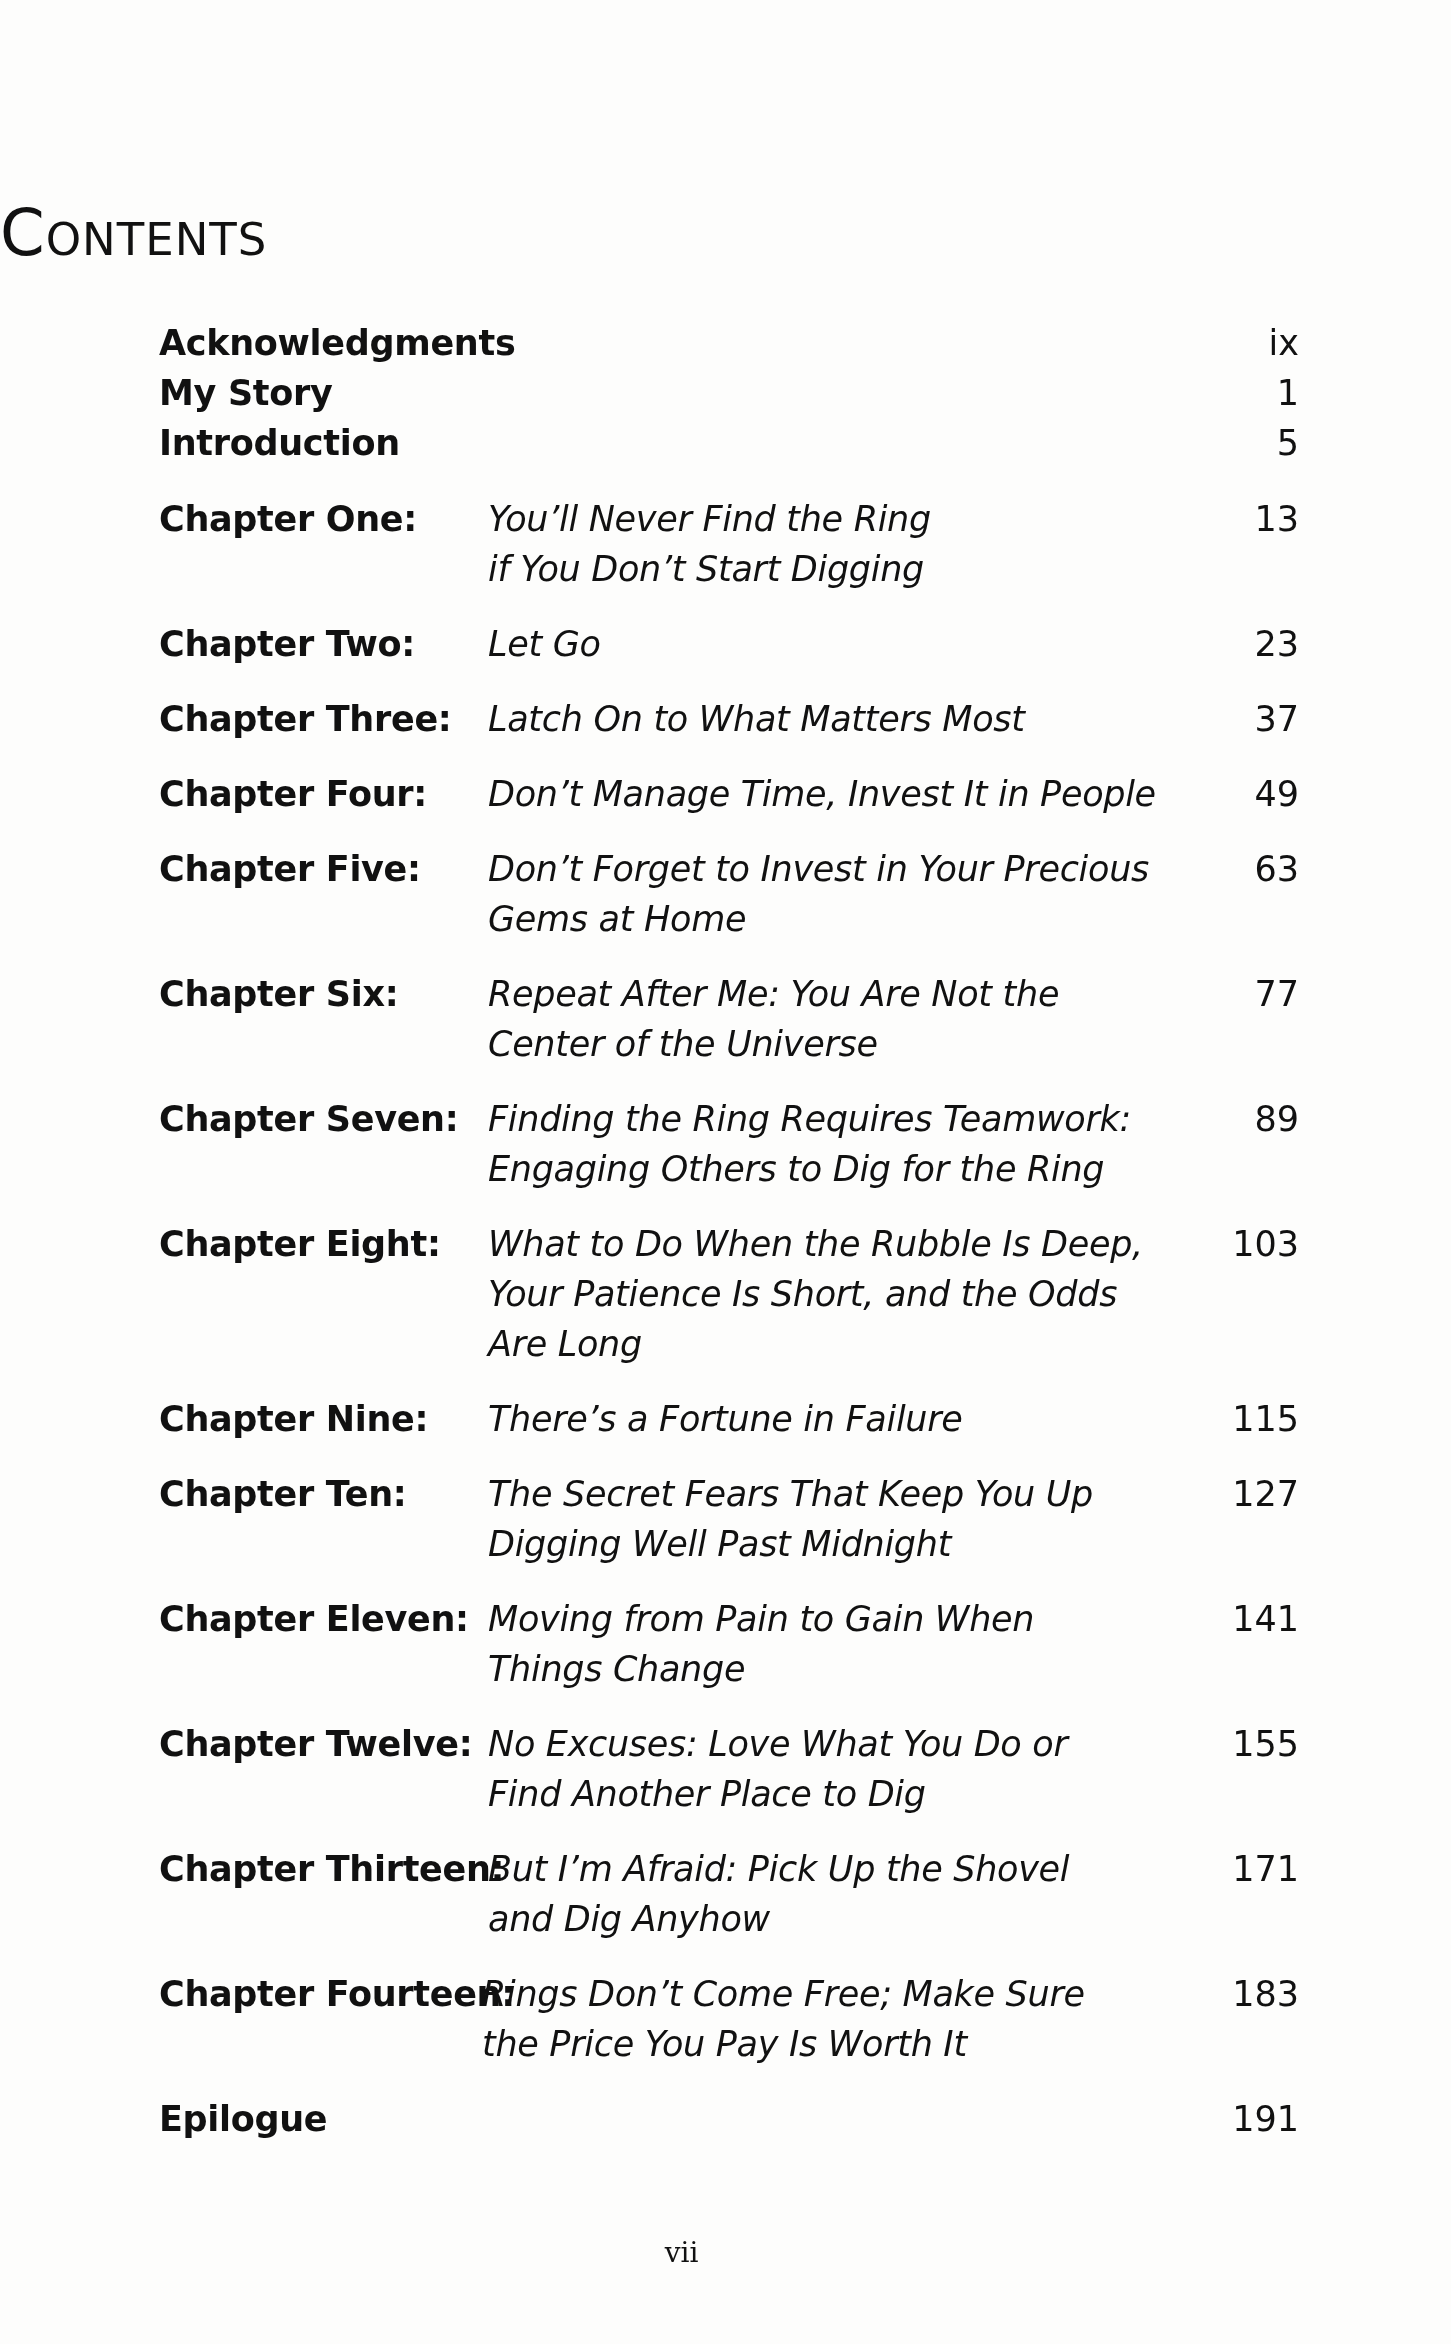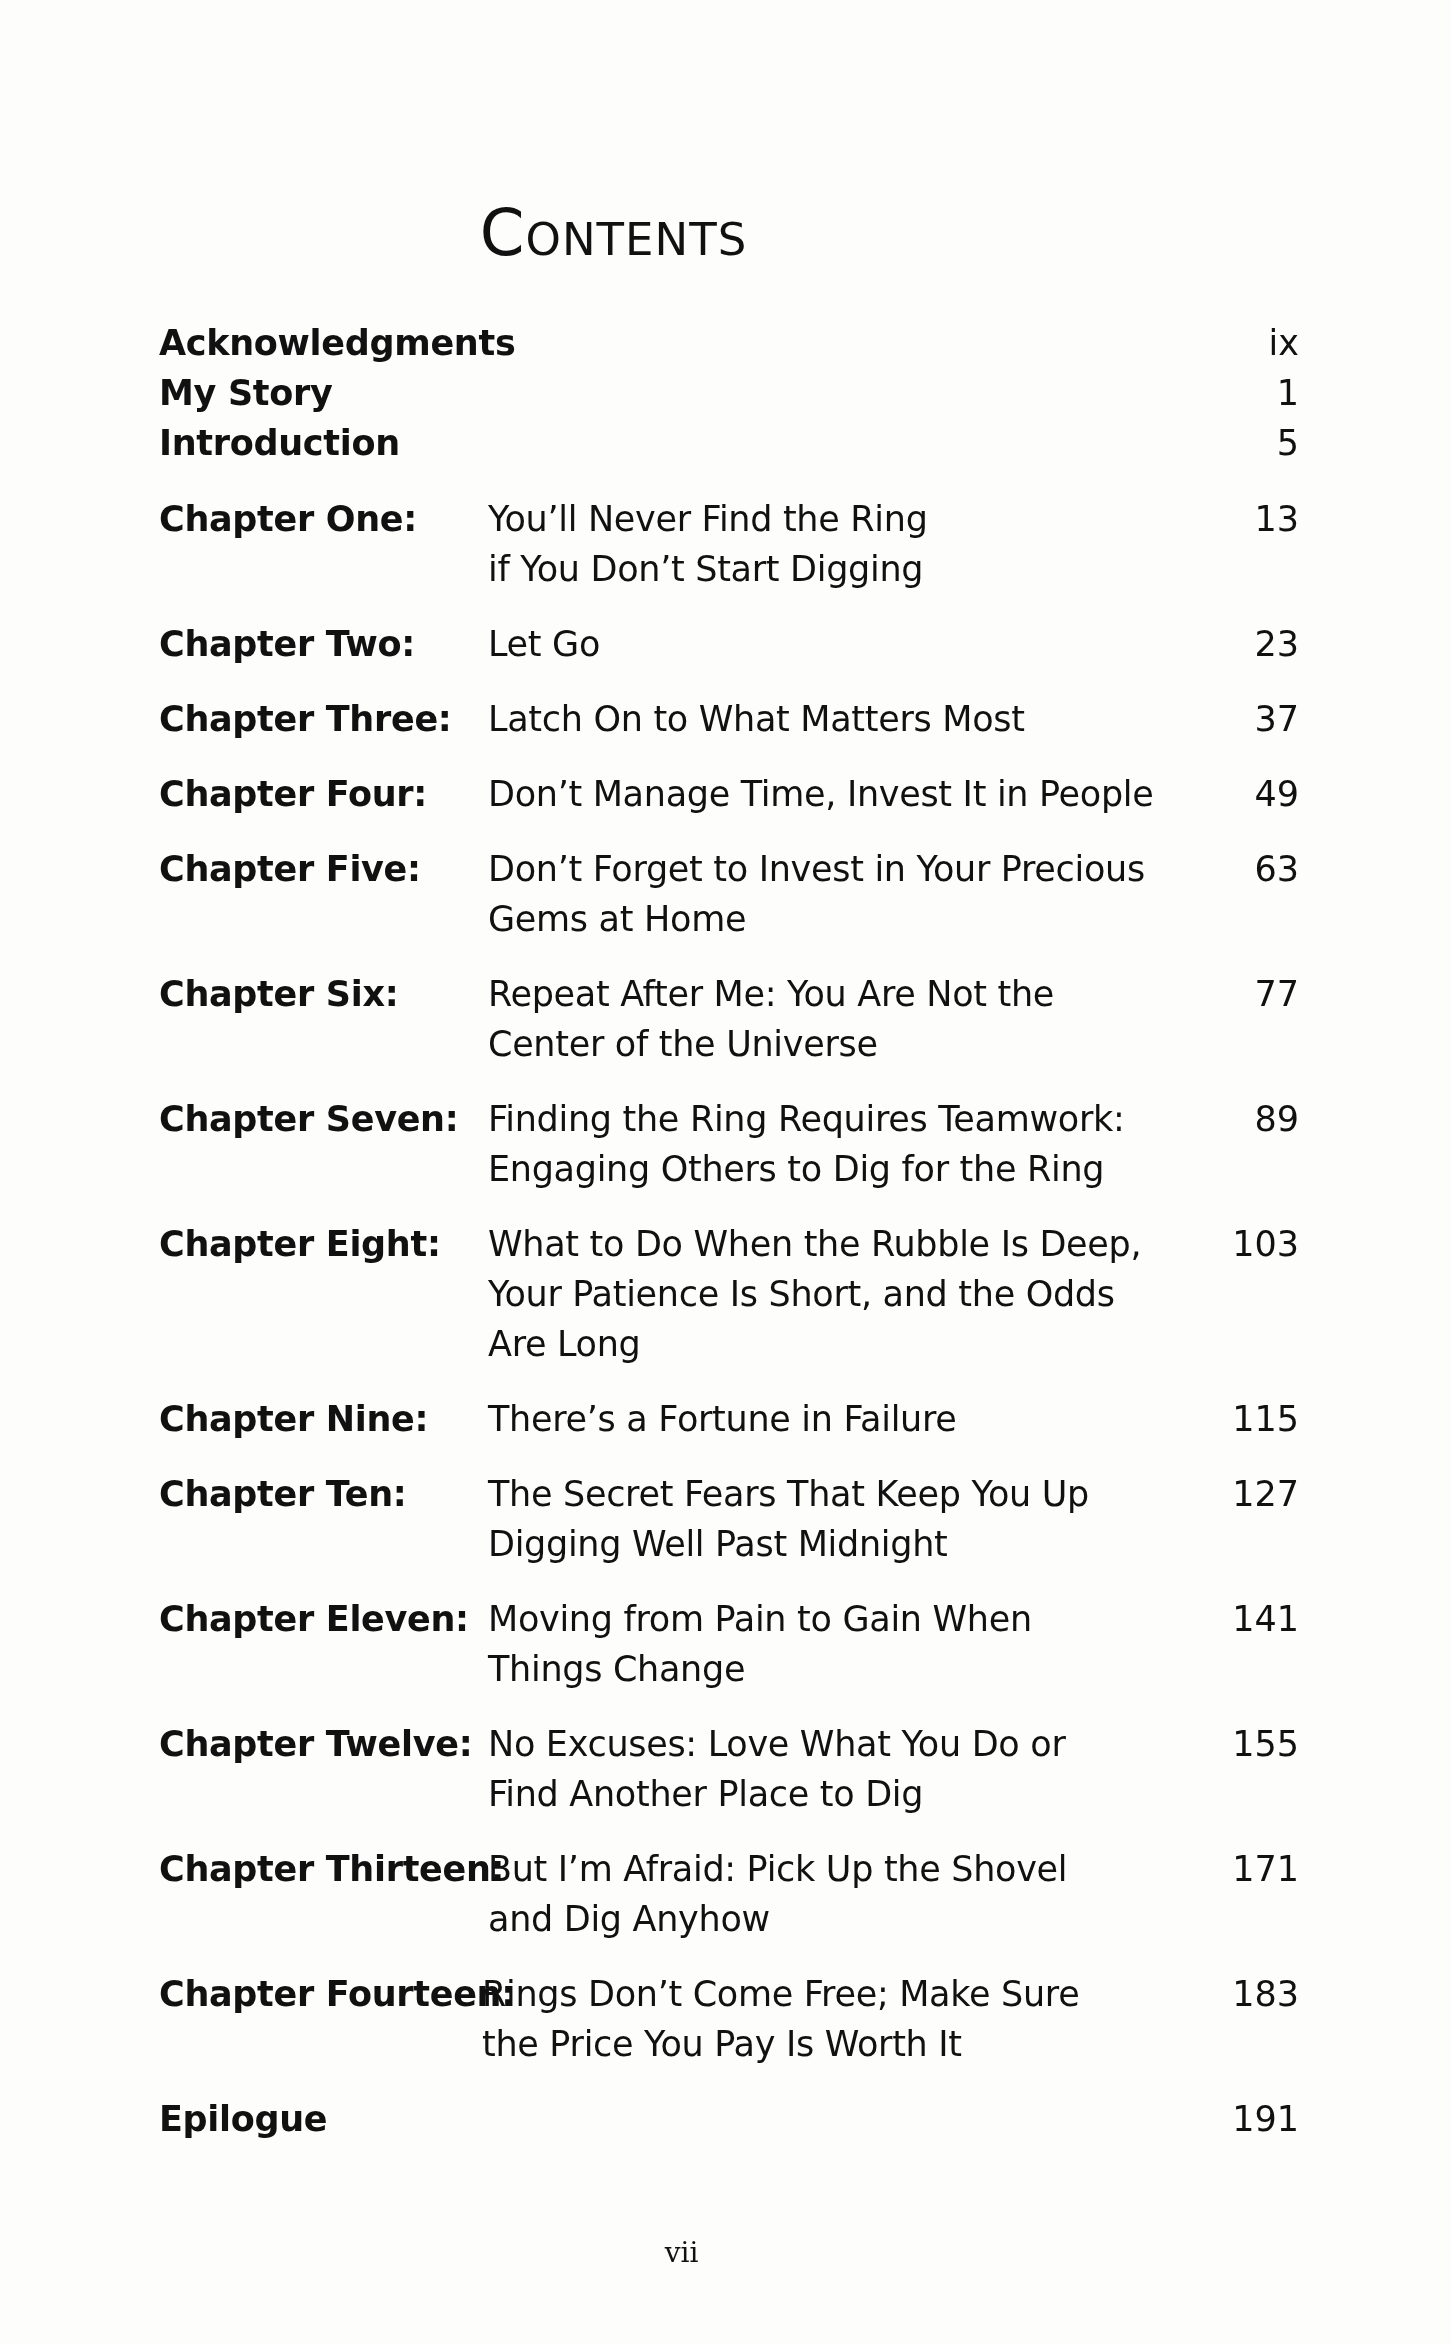--- a/index.html
+++ b/index.html
@@ -6,34 +6,34 @@
   body {
     width: 1451px; height: 2344px;
     background: #fdfdfc;
     color: #111;
     font-family: "DejaVu Sans", sans-serif;
     position: relative;
     overflow: hidden;
   }
   .title {
     position: absolute; left: 0; width: 1227px; top: 196px;
-    text-align: center;
+    text-align: left;
     font-family: "DejaVu Sans", sans-serif;
     font-size: 64px;
     letter-spacing: 1px;
     font-variant: small-caps;
     font-weight: normal;
   }
   .toc { position: absolute; left: 137px; top: 318px; width: 1162px; }
   .row {
     position: absolute; left: 0; width: 1162px;
     font-size: 35px; line-height: 50px;
   }
   .label { position: absolute; left: 0; top: 0; font-weight: bold; white-space: nowrap; letter-spacing: -0.3px; margin-left: 22px; }
-  .ttl { position: absolute; left: 351px; top: 0; width: 700px; white-space: pre-line; letter-spacing: -0.3px; }
+  .ttl { position: absolute; left: 351px; top: 0; font-style: italic; width: 700px; white-space: pre-line; letter-spacing: -0.3px; }
   .ttl.shift { left: 345px; }
   .pg { position: absolute; right: 0; top: 0; text-align: right; }
   .folio {
     position: absolute; left: 0; width: 1363px; top: 2236px;
     text-align: center; font-size: 28px;
     font-family: "DejaVu Serif", serif;
   }
 </style>
 </head>
 <body>

